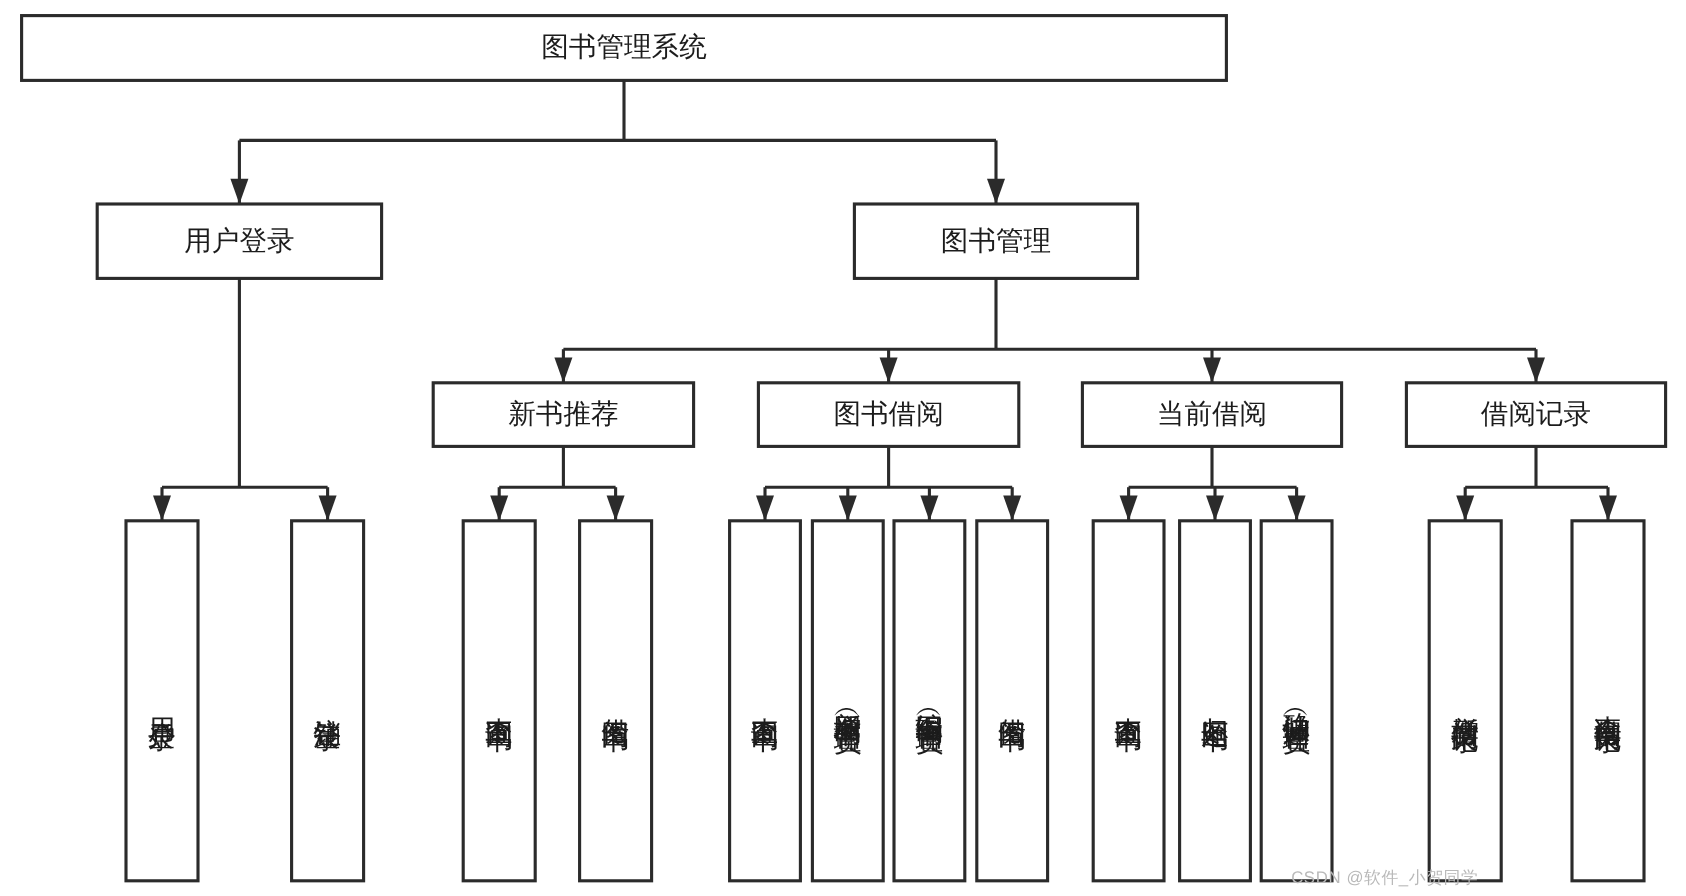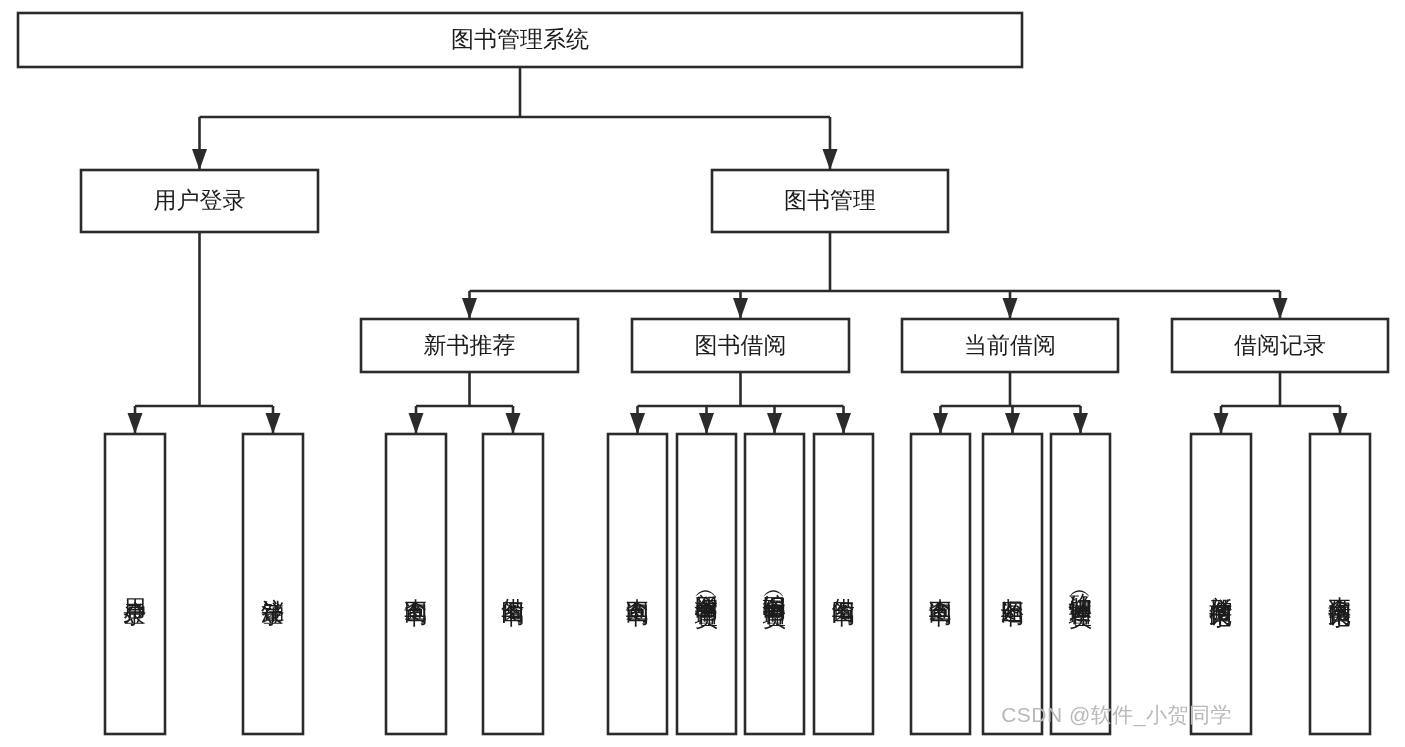--- a/index.html
+++ b/index.html
@@ -61,23 +61,23 @@
     line-height: 1.16;
     color: #1c1c1c;
     letter-spacing: 2px;
     text-align: center;
     pointer-events: none;
     white-space: nowrap;
   }
   .watermark {
     position: absolute;
     right: 6px;
-    bottom: 18px;
+    bottom: 6px;
     font-family: "Liberation Sans", "DejaVu Sans", sans-serif;
-    font-size: 21px;
+    font-size: 14px;
     color: #b9b9b9;
     letter-spacing: 0.5px;
     user-select: none;
   }
 </style>
 </head>
 <body>
 
 <div id="diagram-root">
 

